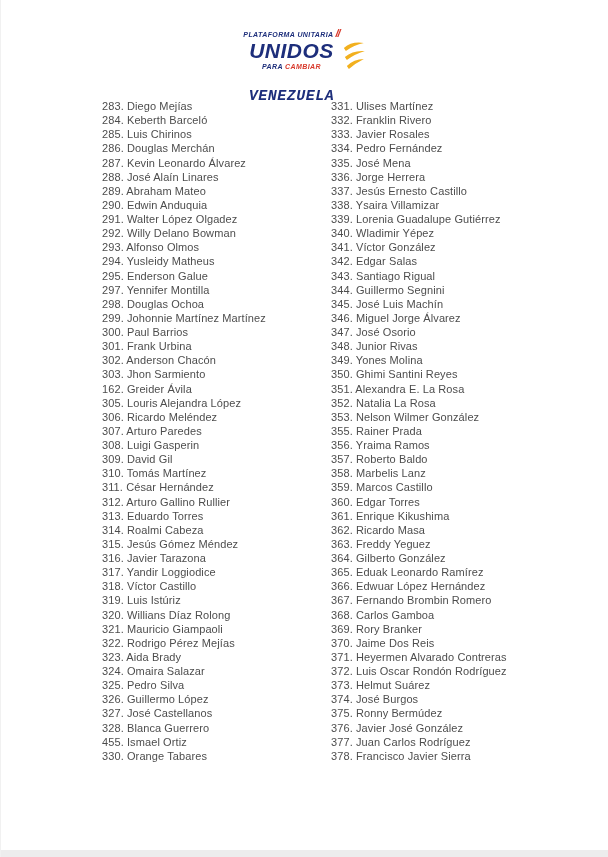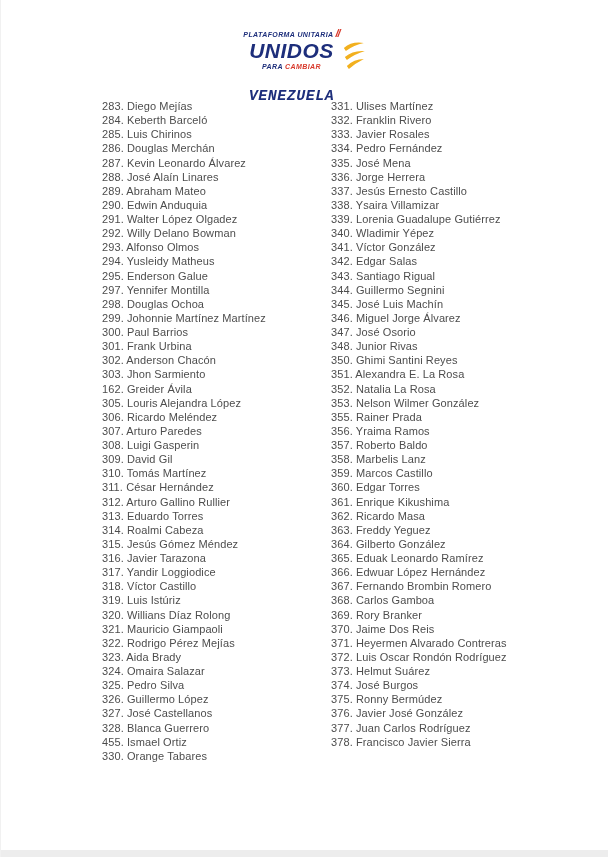--- a/index.html
+++ b/index.html
@@ -189,20 +189,21 @@
         <li class="list-item">339. Lorenia Guadalupe Gutiérrez</li>
         <li class="list-item">340. Wladimir Yépez</li>
         <li class="list-item">341. Víctor González</li>
         <li class="list-item">342. Edgar Salas</li>
         <li class="list-item">343. Santiago Rigual</li>
         <li class="list-item">344. Guillermo Segnini</li>
         <li class="list-item">345. José Luis Machín</li>
         <li class="list-item">346. Miguel Jorge Álvarez</li>
         <li class="list-item">347. José Osorio</li>
         <li class="list-item">348. Junior Rivas</li>
+        <li class="list-item">349. Yones Molina</li>
         <li class="list-item">350. Ghimi Santini Reyes</li>
         <li class="list-item">351. Alexandra E. La Rosa</li>
         <li class="list-item">352. Natalia La Rosa</li>
         <li class="list-item">353. Nelson Wilmer González</li>
         <li class="list-item">355. Rainer Prada</li>
         <li class="list-item">356. Yraima Ramos</li>
         <li class="list-item">357. Roberto Baldo</li>
         <li class="list-item">358. Marbelis Lanz</li>
         <li class="list-item">359. Marcos Castillo</li>
         <li class="list-item">360. Edgar Torres</li>

